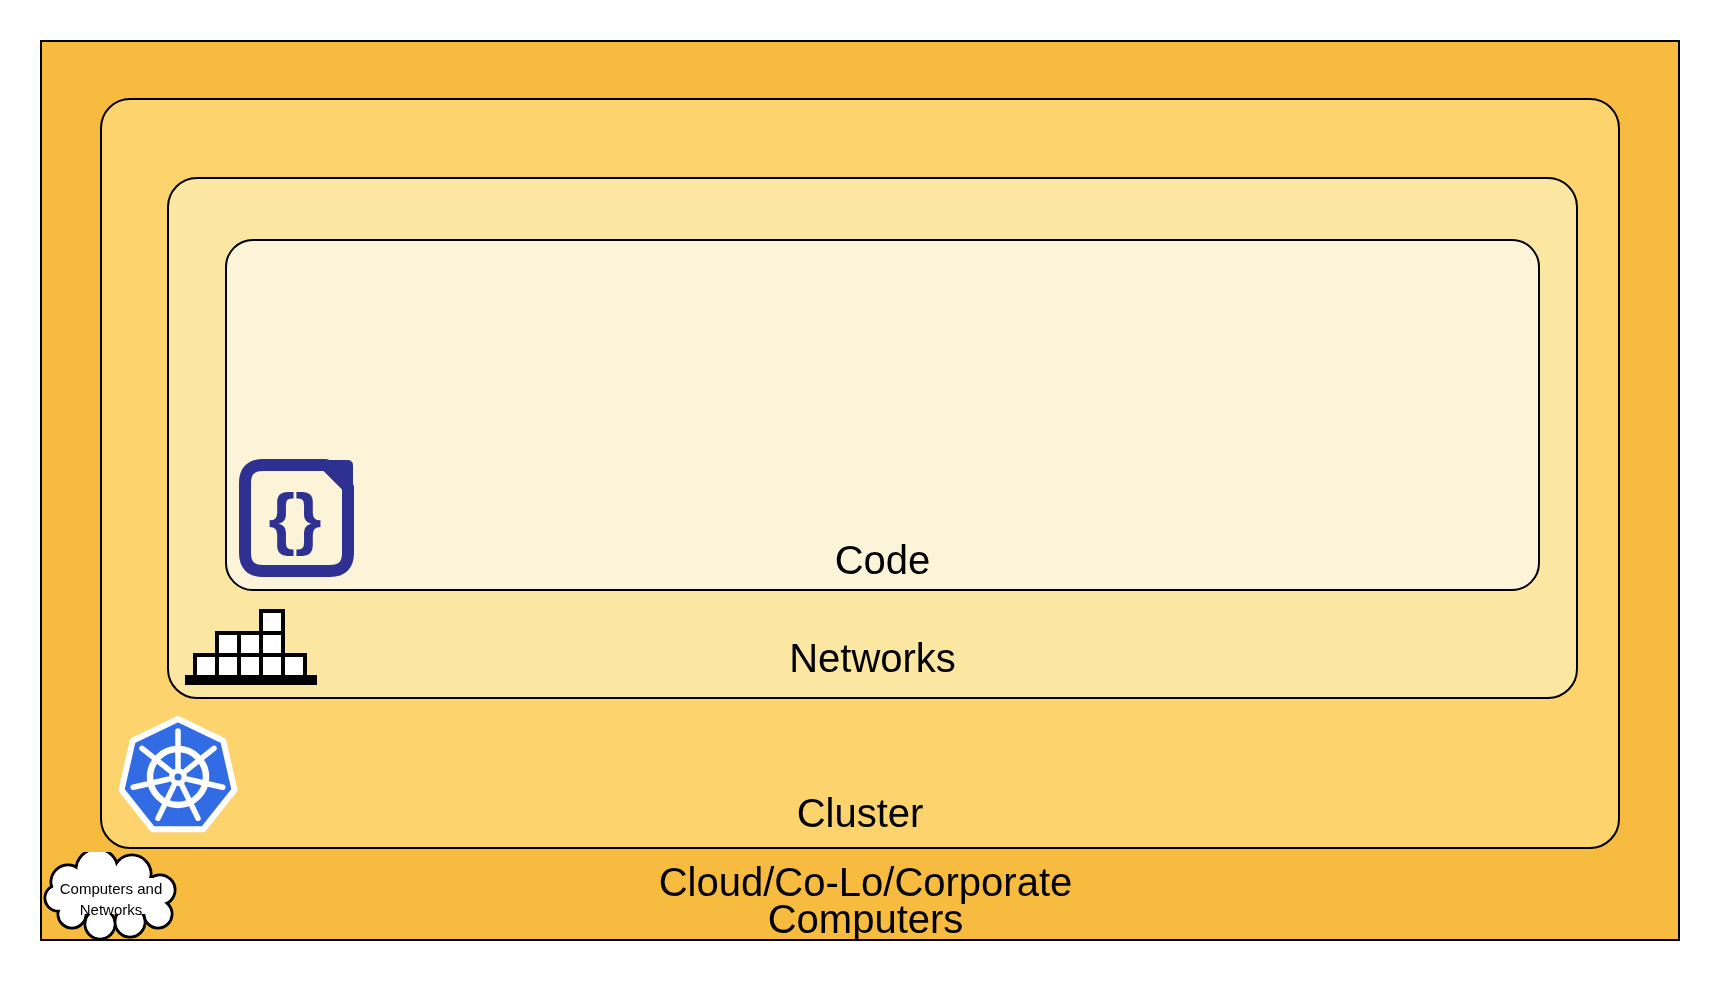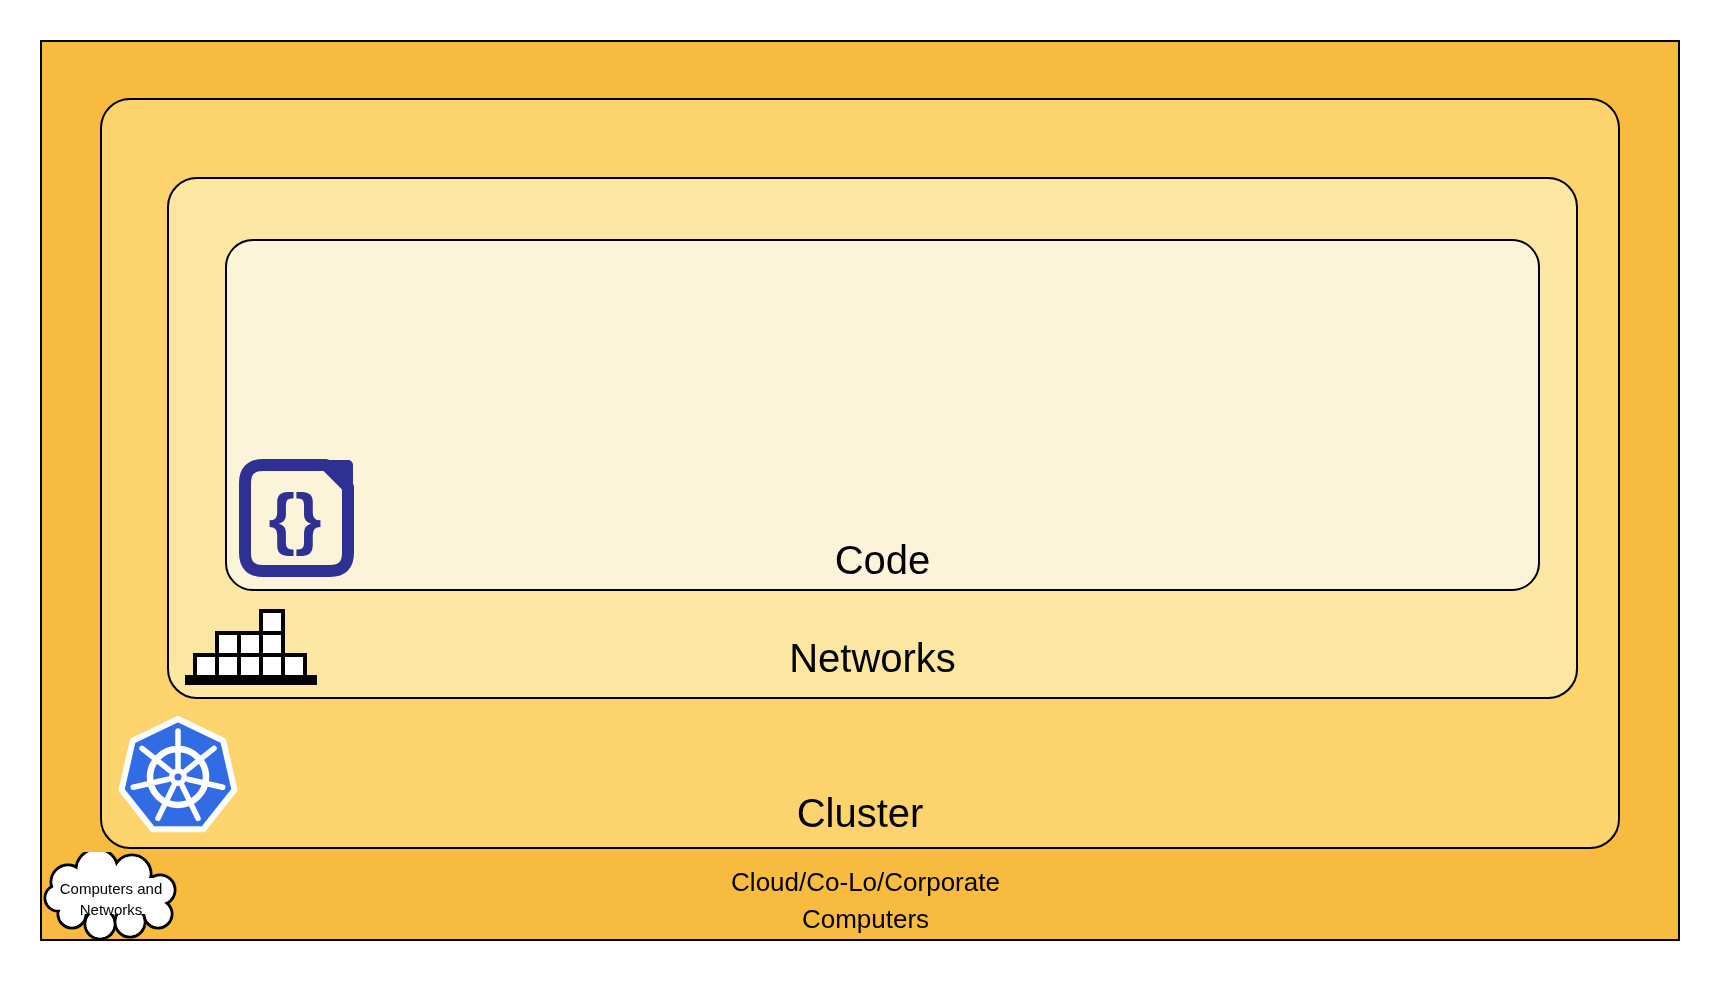--- a/index.html
+++ b/index.html
@@ -10,21 +10,21 @@
   .layer-cluster    { left:58px;  top:56px;  width:1520px; height:751px; background:#FCD36C; border-radius:30px; }
   .layer-container  { left:65px;  top:77px;  width:1411px; height:522px; background:#FBE7A1; border-radius:30px; }
   .layer-code       { left:56px;  top:60px;  width:1315px; height:352px; background:#FCF4D9; border-radius:28px; }
   .layer-label {
     position:absolute; left:0; right:0; text-align:center;
     font-size:40px; line-height:40px; color:#000; white-space:nowrap;
   }
   .label-code      { bottom:9px; }
   .label-container { bottom:19px; }
   .label-cluster   { bottom:14px; }
-  .label-datacenter{ bottom:1px; font-size:26px; line-height:37px;margin-left:11px; }
+  .label-datacenter{ bottom:1px; font-size:40px; line-height:37px;margin-left:11px; }
   .icon { position:absolute; }
   .icon-code      { left:11px; top:217px; width:117px; height:120px; }
   .icon-container { left:16px; top:430px; width:132px; height:76px; }
   .icon-k8s       { left:14px; top:613px; width:124px; height:130px; }
   .icon-cloud     { left:0px;  top:810px; width:142px; height:88px; }
   .cloud-text { font-family:"Liberation Sans", sans-serif; font-size:15px; fill:#000; }
   .braces { font-family:"Liberation Sans", sans-serif; font-weight:bold; }
 </style>
 </head>
 <body>

